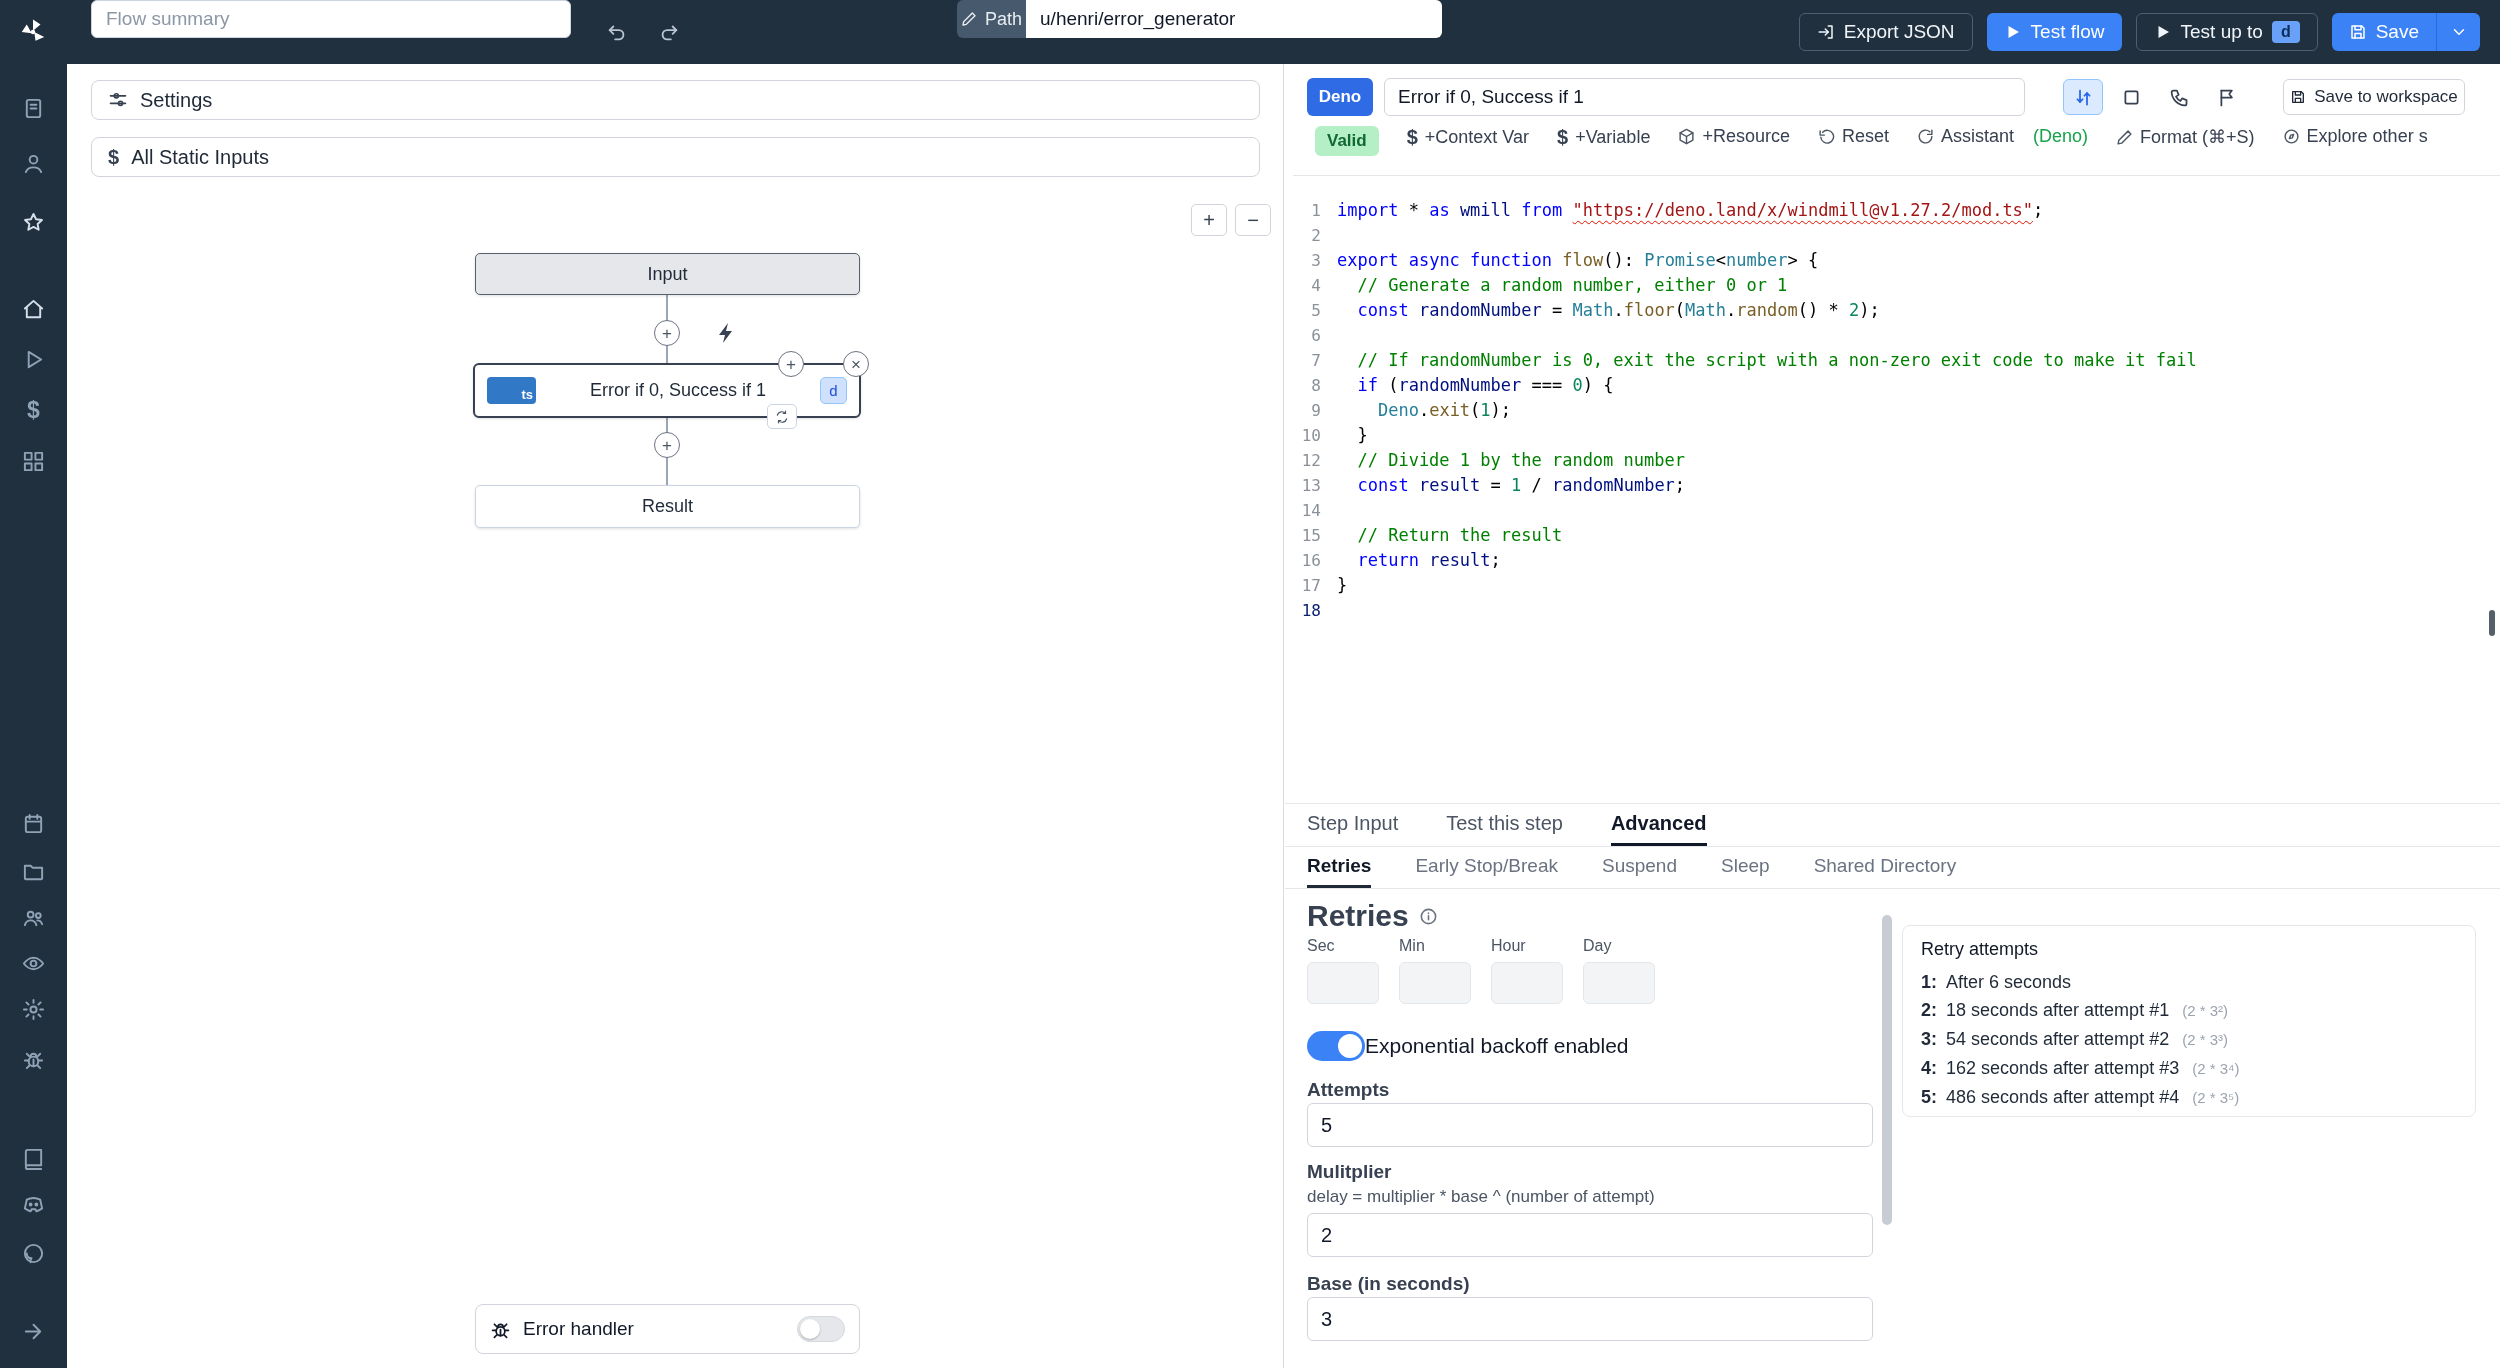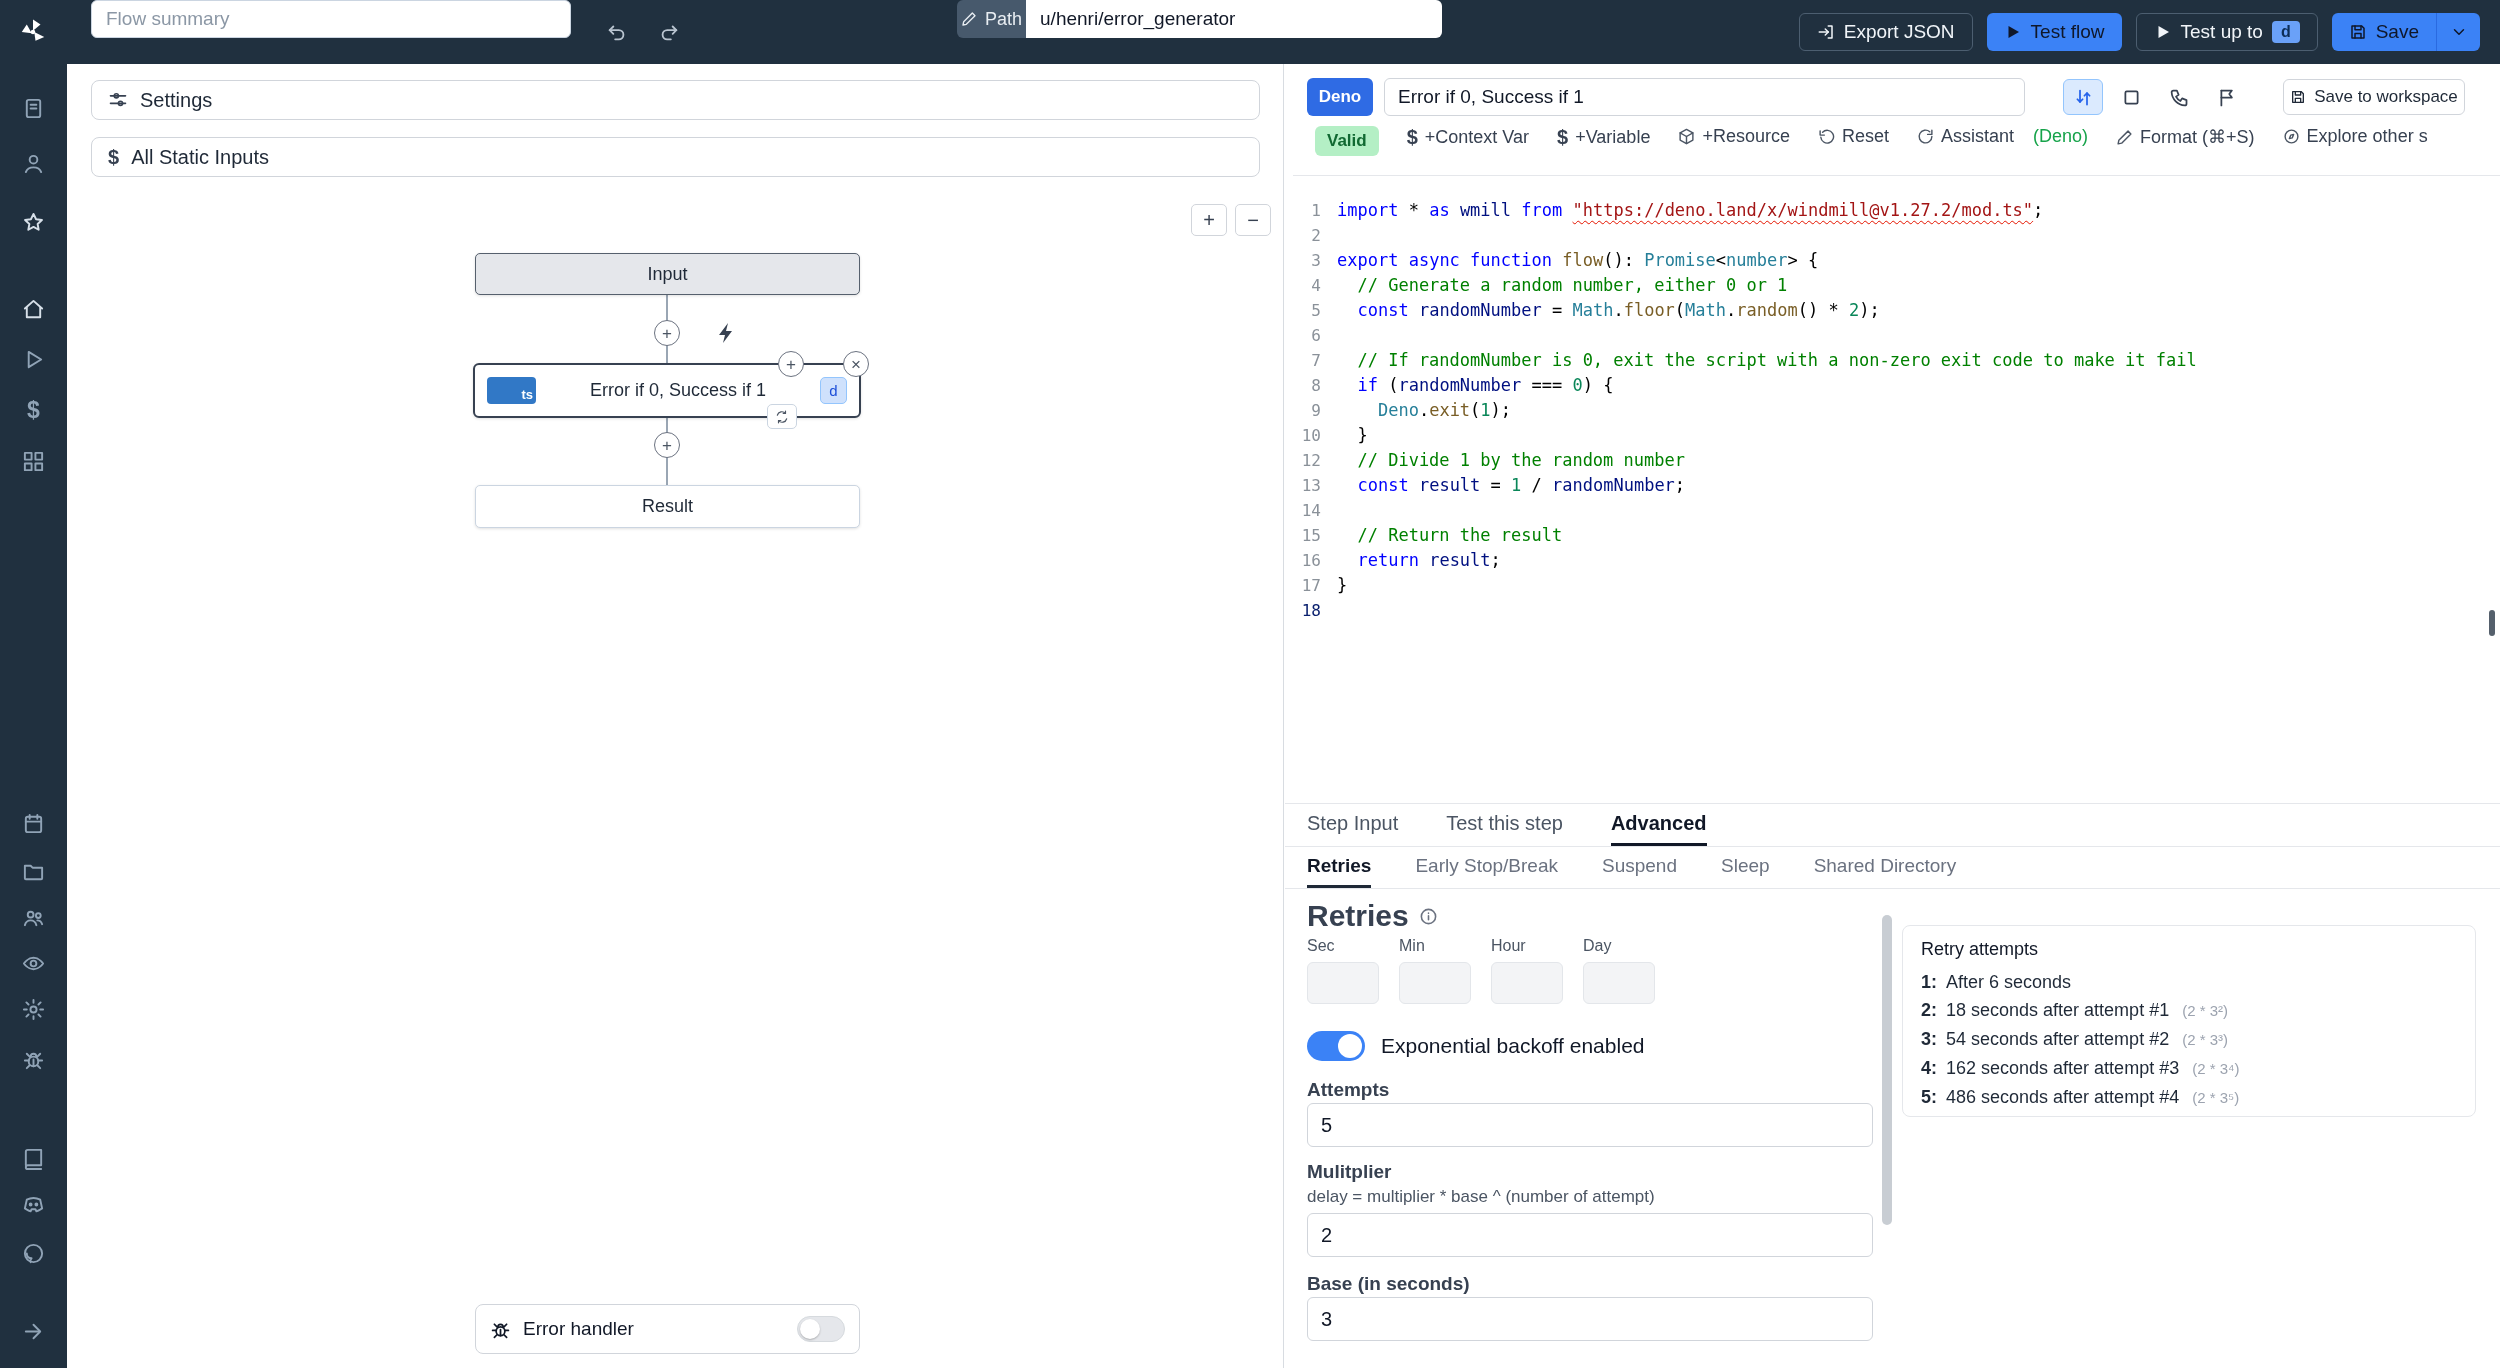--- a/index.html
+++ b/index.html
@@ -19,21 +19,21 @@
 .icon-btn{position:absolute;top:16px;width:38px;height:32px;color:#b9c4d0;display:flex;align-items:center;justify-content:center;border-radius:4px}
 .icon-btn svg{width:22px;height:22px}
 .path-group{left:957px;display:flex;height:38px;border-radius:6px;overflow:hidden}
 .path-label{background:#47596c;color:#e8edf2;display:flex;align-items:center;gap:8px;padding:0 4px;font-size:18px}
 .path-label svg{width:16px;height:16px}
 .path-input{width:416px;border:none;outline:none;background:#fff;padding:0 14px;font-size:19px;color:#111827}
 .tb-right{position:absolute;right:20px;top:13px;display:flex;gap:14px;align-items:center}
 .btn{height:38px;display:flex;align-items:center;gap:9px;padding:0 17px;border-radius:6px;font-size:19px;white-space:nowrap}
 .btn svg{width:18px;height:18px}
 .btn-dark{border:1px solid #4c5e70;color:#f1f5f9;background:transparent}
-.btn-blue{background:#3b82f6;color:#0f172a}
+.btn-blue{background:#3b82f6;color:#ffffff}
 .chip{background:#6aa1f8;color:#0c2d57;border-radius:4px;padding:2px 9px;font-size:16px;font-weight:700}
 .save-group{display:flex;border-radius:6px;overflow:hidden}
 .save-group .seg-main{border-radius:0}
 .save-group .seg-chev{width:44px;padding:0;justify-content:center;border-left:1px solid #2a6ae0;border-radius:0}
 
 
 .sidebar{position:absolute;left:0;top:64px;width:67px;height:1304px;background:#20303f;z-index:4}
 .side-icon{position:absolute;left:50%;transform:translateX(-50%);width:26px;height:26px;color:#90a3b6;display:flex;align-items:center;justify-content:center;font-size:22px}
 .side-icon svg{width:23px;height:23px}
 .side-icon.bright{color:#d7e0e9}
@@ -101,21 +101,21 @@
 .stab-active{color:#111827;font-weight:600;border-color:#1f2937}
 
 
 .adv{position:absolute;left:0;top:825px;width:100%;height:479px}
 .retries-title{position:absolute;left:22px;top:10px;font-size:30px;font-weight:700;color:#374151;display:flex;align-items:center;gap:10px}
 .retries-title svg{width:19px;height:19px;color:#6b7280}
 .time-fields{position:absolute;left:22px;top:48px;display:flex;gap:20px}
 .tfield{width:72px}
 .tlabel{font-size:16px;color:#4b5563;margin-bottom:7px}
 .tinput{width:72px;height:42px;background:#f3f4f6;border:1px solid #e3e6ea;border-radius:6px}
-.toggle-row{position:absolute;left:22px;top:142px;display:flex;align-items:center;gap:16px}
+.toggle-row{position:absolute;left:22px;top:142px;display:flex;align-items:center;gap:0}
 .switch-on{width:58px;height:30px;border-radius:15px;background:#3b82f6;position:relative}
 .switch-on::after{content:"";position:absolute;right:3px;top:3px;width:24px;height:24px;border-radius:50%;background:#fff}
 .toggle-label{font-size:21px;color:#111827}
 .f-label{position:absolute;left:22px;font-size:19px;font-weight:600;color:#374151}
 .f-help{position:absolute;left:22px;font-size:17px;color:#4b5563}
 .f-input{position:absolute;left:22px;width:566px;height:44px;border:1px solid #d1d5db;border-radius:6px;padding:0 13px;font-size:20px;color:#111827}
 .form-scrollbar{position:absolute;left:597px;top:26px;width:10px;height:310px;background:#c8cdd3;border-radius:5px}
 .retry-box{position:absolute;left:617px;top:36px;width:574px;height:192px;border:1px solid #e5e7eb;border-radius:8px;padding:13px 18px}
 .rb-title{font-size:18px;font-weight:500;color:#111827;margin-bottom:8px}
 .ra-row{display:flex;align-items:baseline;gap:9px;font-size:18px;color:#1f2937;line-height:28px}

